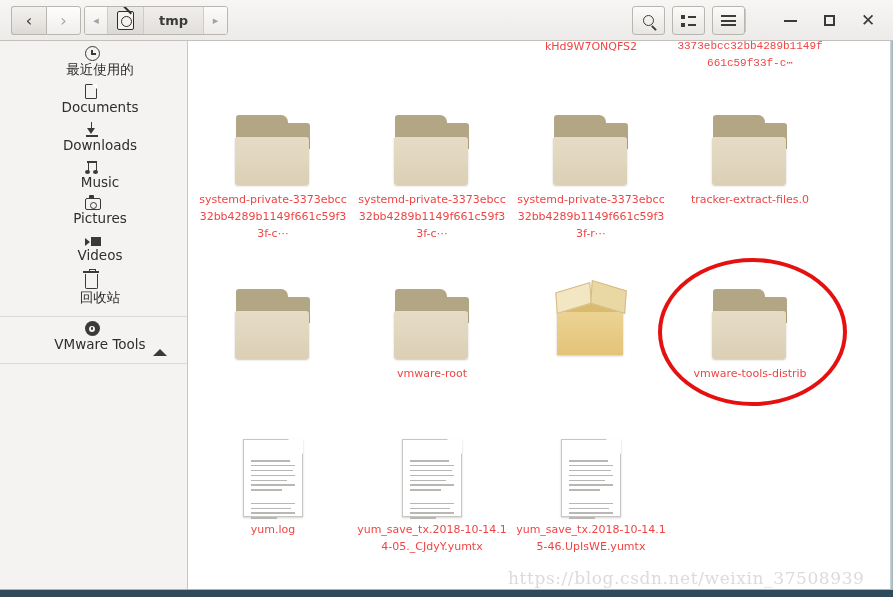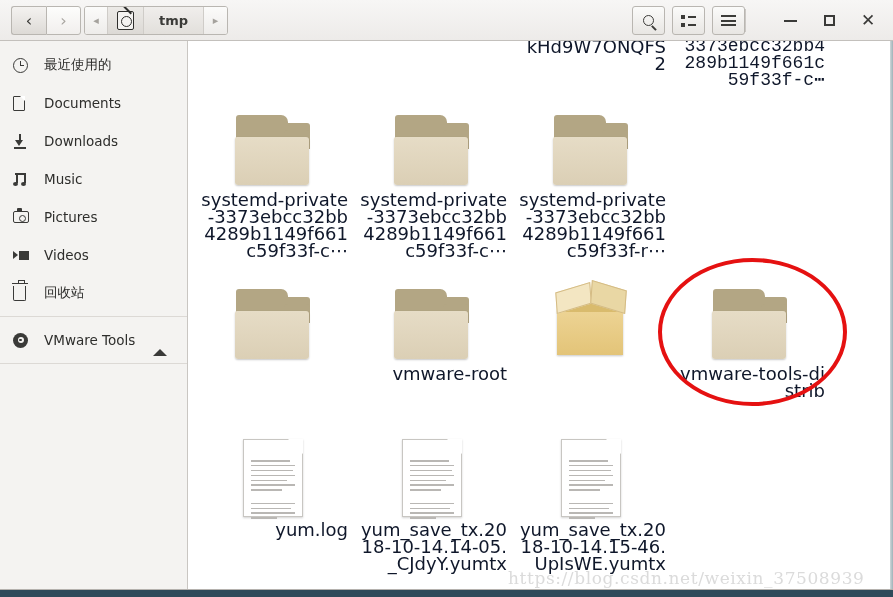--- a/index.html
+++ b/index.html
@@ -205,20 +205,21 @@
   }
   .side-item {
     height: 38px;
     display: flex;
     align-items: center;
     padding-left: 13px;
     color: #2e2e2c;
     font-size: 13.5px;
     cursor: default;
     position: relative;
+    flex-direction: column;
   }
   .side-item .si-icon {
     width: 22px;
     display: flex;
     align-items: center;
     justify-content: flex-start;
     margin-right: 9px;
     color: #3a3a38;
   }
   .side-sep {
@@ -349,25 +350,24 @@
     background: #ffffff;
     overflow: hidden;
   }
   .fcell {
     position: absolute;
     width: 150px;
     text-align: center;
     cursor: default;
   }
   .fcell .label {
-    font-size: 18px;
+    font-size: 11px;
     line-height: 17px;
-    color: #0f172a;
+    color: #ef4444;
     word-break: break-all;
-    text-align: right;
   }
   .fcell .icon-wrap {
     height: 92px;
     display: flex;
     align-items: flex-end;
     justify-content: center;
     margin-bottom: 4px;
   }
 
   
@@ -692,40 +692,51 @@
       <div class="icon-wrap">
         <span class="folder">
             <span class="tab"></span>
             <span class="back"></span>
             <span class="notch"></span>
             <span class="front"></span>
           </span>
       </div>
       <div class="label">systemd-private-3373ebcc32bb4289b1149f661c59f33f-r⋯</div>
     </div>
-
-    <div class="fcell" style="left:9px; top:228px;">
+    <div class="fcell" style="left:486px; top:54px;">
       <div class="icon-wrap">
         <span class="folder">
             <span class="tab"></span>
             <span class="back"></span>
             <span class="notch"></span>
             <span class="front"></span>
           </span>
       </div>
-    </div>
-    <div class="fcell" style="left:168px; top:228px;">
+      <div class="label">tracker-extract-files.0</div>
+    </div>
+
+    <div class="fcell" style="left:9px; top:228px;">
       <div class="icon-wrap">
         <span class="folder">
             <span class="tab"></span>
             <span class="back"></span>
             <span class="notch"></span>
             <span class="front"></span>
           </span>
       </div>
+    </div>
+    <div class="fcell" style="left:168px; top:228px;">
+      <div class="icon-wrap">
+        <span class="folder">
+            <span class="tab"></span>
+            <span class="back"></span>
+            <span class="notch"></span>
+            <span class="front"></span>
+          </span>
+      </div>
       <div class="label">vmware-root</div>
     </div>
     <div class="fcell" style="left:327px; top:228px;">
       <div class="icon-wrap">
         <span class="box">
             <span class="body"></span>
             <span class="lid"></span>
             <span class="flapL"></span>
             <span class="flapR"></span>
           </span>

